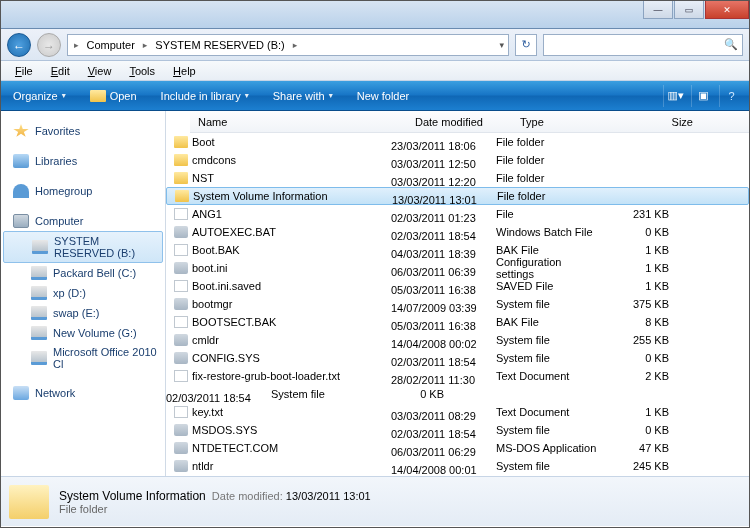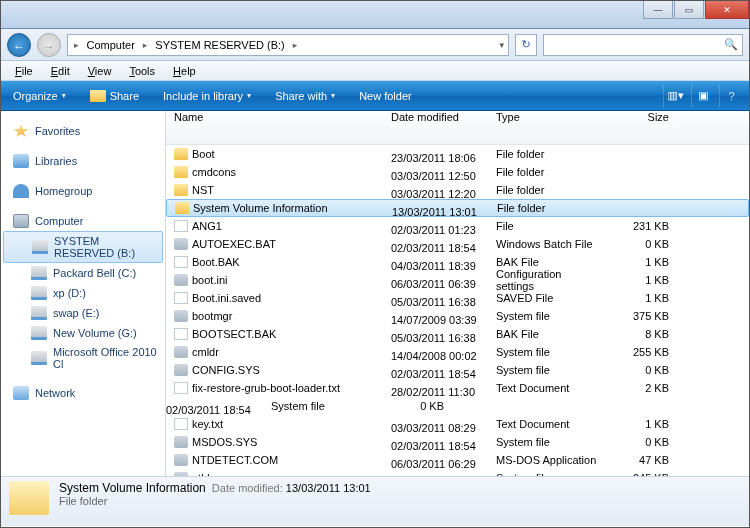--- a/index.html
+++ b/index.html
@@ -30,36 +30,36 @@
 .sb-item.indent { padding-left: 28px; }
 .sb-item.selected { background: linear-gradient(#e6f2fc, #cfe6f8); border: 1px solid #8fc1eb; border-radius: 2px; }
 .sb-ico { width: 16px; height: 14px; flex-shrink: 0; }
 .ico-fav { background: linear-gradient(#ffe08a, #f0b040); clip-path: polygon(50% 0%, 61% 35%, 98% 35%, 68% 57%, 79% 91%, 50% 70%, 21% 91%, 32% 57%, 2% 35%, 39% 35%); }
 .ico-lib { background: linear-gradient(#b6d8f5, #5a9bd6); border-radius: 2px; }
 .ico-hg { background: #5a9bd6; border-radius: 8px 8px 0 0; }
 .ico-comp { background: linear-gradient(#cfd8e0, #9aaec0); border-radius: 2px; border: 1px solid #7a8fa3; }
 .ico-drv { background: linear-gradient(#e8e8e8, #b8c4ce); border-radius: 1px; border-bottom: 3px solid #5a9bd6; }
 .ico-net { background: linear-gradient(#c8dff5, #6aa7e0); border-radius: 2px; }
 .filepane { flex: 1; background: #fff; overflow-y: auto; overflow-x: hidden; }
-.colhead { display: flex; height: 34px; align-items: flex-start; border-bottom: 1px solid #e0e5ec; background: linear-gradient(#fdfdfe, #f1f4f8); position: sticky; top: 0; }
+.colhead { display: flex; height: 22px; align-items: center; border-bottom: 1px solid #e0e5ec; background: linear-gradient(#fdfdfe, #f1f4f8); position: sticky; top: 0; margin-left: 24px; }
 .col-name { width: 225px; padding-left: 8px; }
 .col-date { width: 105px; }
 .col-type { width: 105px; }
 .col-size { width: 80px; text-align: right; padding-right: 12px; }
 .frow { display: flex; height: 18px; align-items: center; }
 .frow.selected { background: linear-gradient(#e0f0fc, #c3e2f7); border: 1px solid #7ebceb; border-radius: 2px; }
 .fcell-name { width: 225px; padding-left: 8px; display: flex; align-items: center; gap: 4px; }
 .fcell-date { width: 105px; margin-top: 7px; }
 .fcell-type { width: 105px; }
 .fcell-size { width: 80px; text-align: right; padding-right: 12px; }
 .fico { width: 14px; height: 12px; flex-shrink: 0; }
 .fico.fold { background: linear-gradient(#ffe9a0, #f1c34a); border-radius: 1px; }
 .fico.file { background: #fff; border: 1px solid #c0c8d0; }
 .fico.gear { background: linear-gradient(#d0d8e0, #a8b6c4); border-radius: 2px; }
-.detailpane { height: 50px; background: linear-gradient(#f2f6fb, #e4ecf5); border-top: 1px solid #c7d5e6; display: flex; padding: 4px 8px; gap: 10px; }
+.detailpane { height: 50px; background: linear-gradient(#f2f6fb, #e4ecf5); border-top: 1px solid #c7d5e6; display: flex; align-items: center; padding: 4px 8px; gap: 10px; }
 .bigfolder { width: 40px; height: 34px; background: linear-gradient(#fff2c0, #f4cf6a); border-radius: 2px; }
 .detailtxt .dtitle { font-size: 12px; }
 .detailtxt .dmeta { color: #666; }
 .lbl { color: #777; }
 </style>
 </head>
 <body>
 
 <div class="titlebar">
   <div class="winbtn">—</div>
@@ -92,21 +92,21 @@
   <div class="menu-item"><span class="ul">H</span>elp</div>
 </div>
 
 <div class="toolbar">
   <div class="tbitem">
       <span>Organize</span>
       <span class="arr">▾</span>
     </div>
   <div class="tbitem">
       <span class="folder-ico"></span>
-      <span>Share</span>
+      <span>Open</span>
     </div>
   <div class="tbitem">
       <span>Include in library</span>
       <span class="arr">▾</span>
     </div>
   <div class="tbitem">
       <span>Share with</span>
       <span class="arr">▾</span>
     </div>
   <div class="tbitem">

